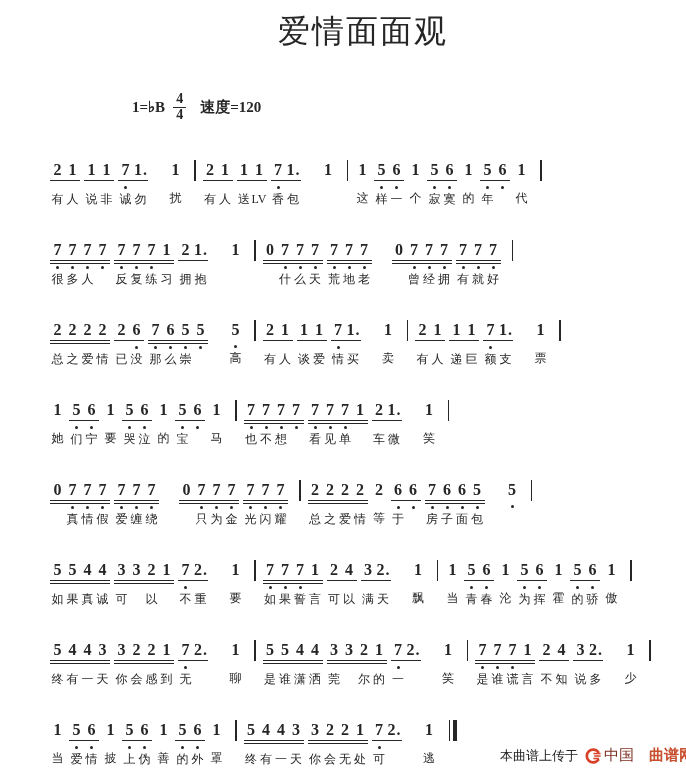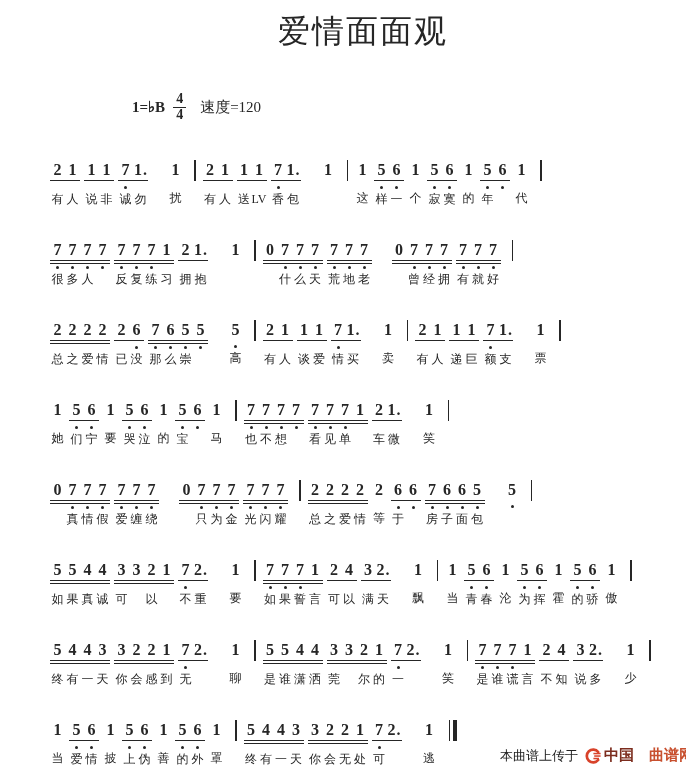--- a/index.html
+++ b/index.html
@@ -15,21 +15,21 @@
          letter-spacing:2px;color:var(--ink);}
   
   .hdr{position:relative;margin-top:30px;height:46px;}
   .keyrow{position:absolute;left:72px;top:8px;display:flex;align-items:center;
           font-size:15px;font-weight:700;}
   .keysig{margin-right:6px;margin-left:40px;}
   .meter{display:inline-flex;flex-direction:column;align-items:center;margin:0 14px 0 2px;
          font-size:14px;line-height:1.05;font-weight:700;}
   .meter .mt{border-bottom:1.5px solid var(--ink);padding:0 3px;}
   .meter .mb{padding:0 3px;}
-  .tempo{font-weight:400;}
+  .tempo{font-weight:700;}
   .credits{position:absolute;left:452px;top:0;font-size:15px;line-height:1.3;color:var(--ink);}
   
   .score{margin-top:30px;padding-left:30px;}
   .sline{display:flex;align-items:flex-start;margin-bottom:34px;height:46px;}
   .grp{display:flex;flex-direction:column;margin-right:4px;flex:none;}
   .grp.sp{margin-left:16px;}
   .nums{display:flex;position:relative;}
   .grp.u1 .nums{border-bottom:1.5px solid var(--ink);}
   .grp.u2 .nums{border-bottom:1.5px solid var(--ink);}
   .grp.u2 .nums::after{content:"";position:absolute;left:0;right:0;bottom:-4px;height:1.5px;
@@ -45,21 +45,21 @@
       color:var(--ink);}
   .bar{width:1.5px;height:21px;background:var(--ink);margin:0 7px;flex:none;}
   .endb{display:flex;height:21px;margin-left:8px;flex:none;}
   .endb .b1{width:1.5px;background:var(--ink);margin-right:2.5px;}
   .endb .b2{width:4px;background:var(--ink);}
   
   .foot{position:absolute;right:12px;bottom:8px;display:flex;align-items:center;font-size:13px;}
   .up{color:#222;margin-right:7px;}
   .logo{display:flex;align-items:center;}
   .logo svg{width:16px;height:16px;margin-right:3px;}
-  .site-cn{color:var(--site-cn);font-weight:700;font-size:15px;font-style:normal;}
+  .site-cn{color:var(--site-cn);font-weight:400;font-size:15px;font-style:normal;}
   .site-rest{color:var(--site-suffix);font-weight:700;font-size:15px;font-style:normal;margin-left:15px;}
 </style>
 </head>
 <body>
 
 <div class="page">
 
   <h1 class="title">爱情面面观</h1>
 
   <div class="hdr">

